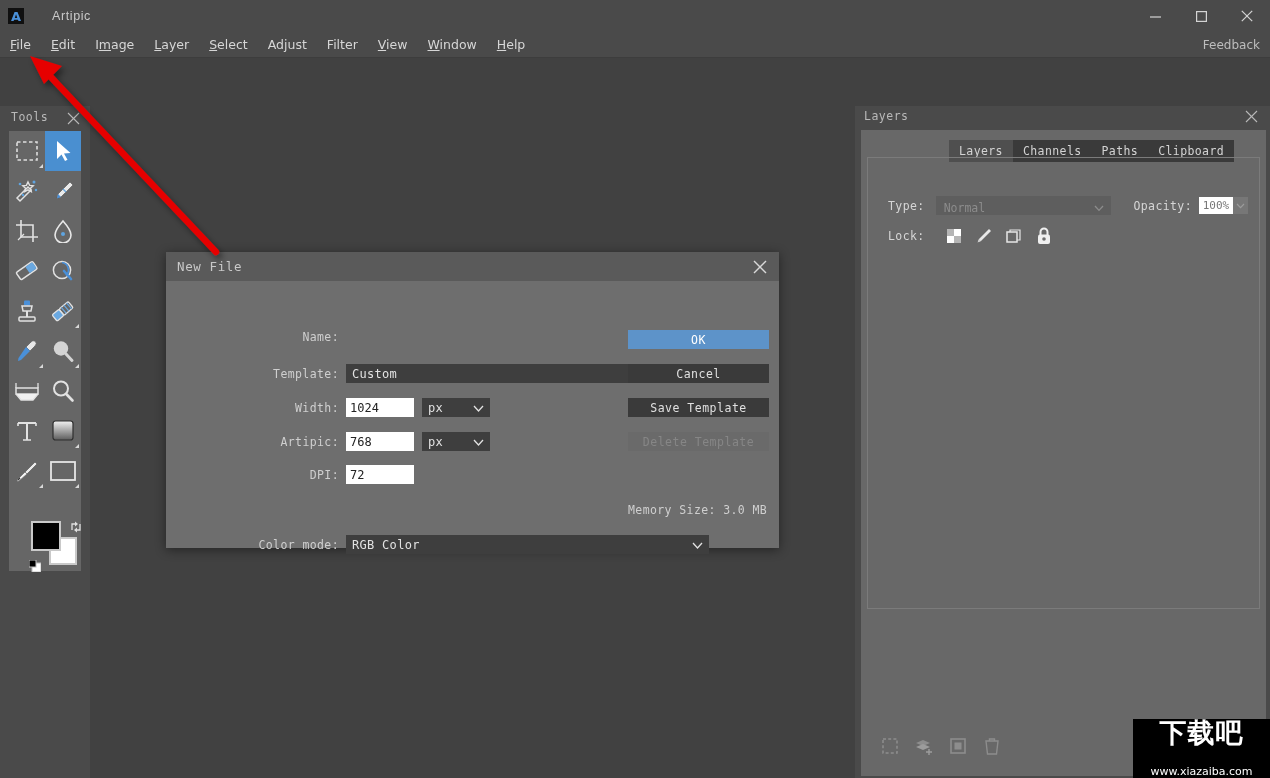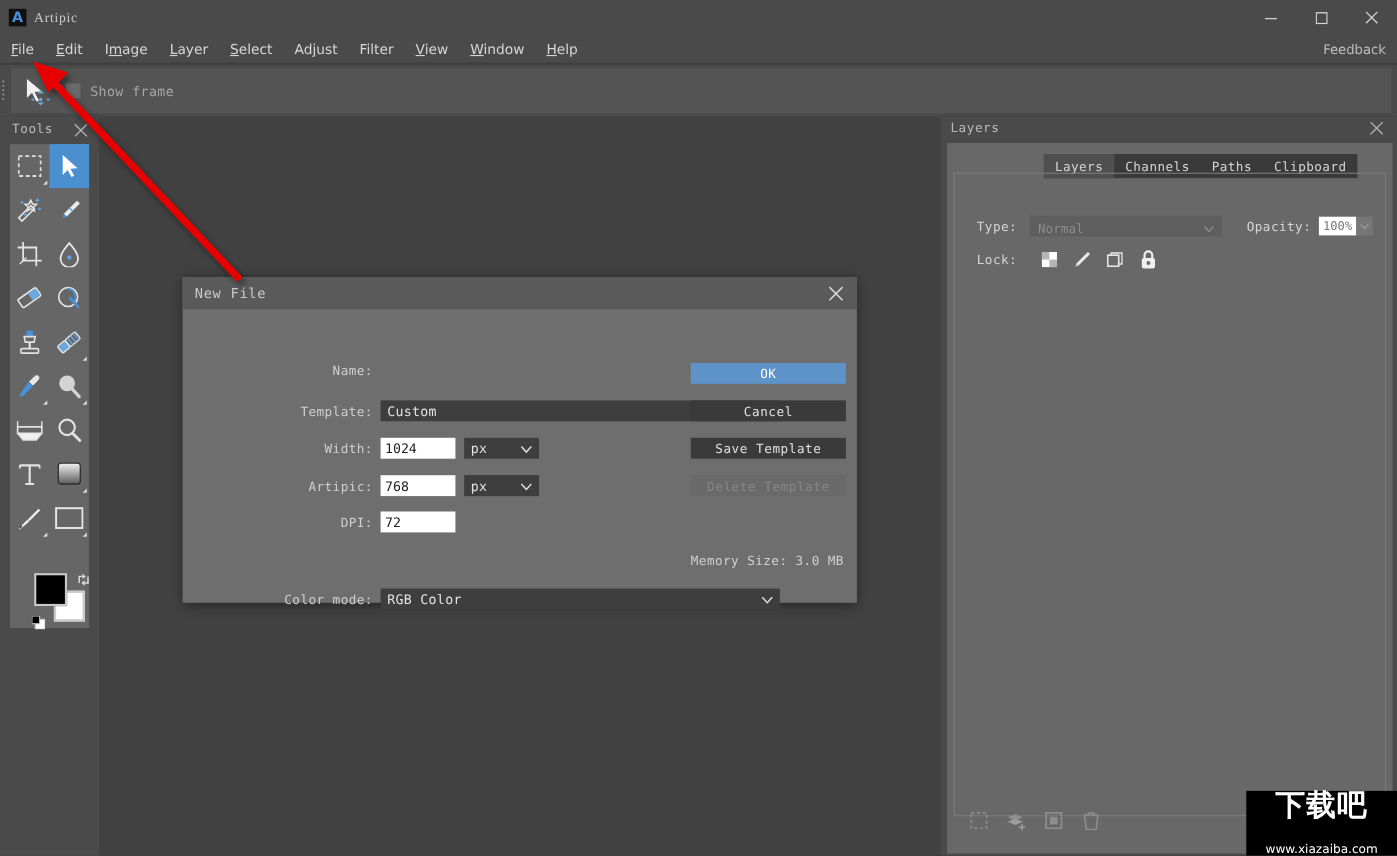--- a/index.html
+++ b/index.html
@@ -29,24 +29,25 @@
     background: #101010;
     position: relative;
     display: flex; align-items: center; justify-content: center;
   }
   .logo-glyph {
     font-family: "DejaVu Sans", sans-serif;
     font-size: 13px; font-weight: bold;
     color: #4a90d9; line-height: 1;
   }
   .app-title {
-    font-family: Liberation Serif, serif;
+    font-family: Liberation Sans, sans-serif;
     font-size: 12.5px;
     color: #c9c9c9;
     letter-spacing: 0.6px;
+    margin-left: 21px;
   }
   .win-controls {
     position: absolute; right: 0; top: 0;
     height: 32px; display: flex;
   }
   .win-btn {
     width: 46px; height: 32px;
     display: flex; align-items: center; justify-content: center;
     color: #d4d4d4;
   }
@@ -226,21 +227,21 @@
     font-size: 11.5px;
     color: #d4d4d4;
     padding: 0 10px;
     height: 22px;
     line-height: 22px;
     letter-spacing: 0.4px;
   }
   .ptab.active { background: #4f4f4f; }
   .layers-inner {
     position: absolute; left: 6px; top: 27px;
-    width: 393px; height: 585px;
+    width: 393px; height: 452px;
     border: 1px solid #7b7b7b;
   }
   .row-type {
     position: absolute; left: 20px; top: 38px;
     display: flex; align-items: center;
     width: 360px;
   }
   .fld-label {
     font-family: "DejaVu Sans Mono", monospace;
     font-size: 11.5px;
@@ -455,45 +456,20 @@
     <div class="menu-item"><span class="acc">L</span>ayer</div>
     <div class="menu-item"><span class="acc">S</span>elect</div>
     <div class="menu-item">Ad<span class="acc">j</span>ust</div>
     <div class="menu-item">Filter</div>
     <div class="menu-item"><span class="acc">V</span>iew</div>
     <div class="menu-item"><span class="acc">W</span>indow</div>
     <div class="menu-item"><span class="acc">H</span>elp</div>
     <div class="feedback">Feedback</div>
   </div>
 
-  <div class="optionsbar">
-    <div class="grip">
-      <i></i>
-        <i></i>
-        <i></i>
-        <i></i>
-        <i></i>
-    </div>
-    <div class="options-inner">
-      <div class="tool-indicator">
-        <svg width="30" height="30" viewBox="0 0 30 30">
-          <path d="M6 3 L6 22 L11 17 L15 25 L18 23.5 L14 16 L21 15.5 Z" fill="#f0f0f0" stroke="#4a4a4a" stroke-width="0.8"></path>
-          <g fill="#6aa8e0">
-            <path d="M16 17 l3 -3 l3 3 z"></path>
-              <path d="M16 25 l3 3 l3 -3 z"></path>
-            <path d="M13 21 l-3 1.5 l3 1.5 z"></path>
-              <path d="M25 21 l3 1.5 l-3 1.5 z"></path>
-            <circle cx="19" cy="22.5" r="1.6"></circle>
-          </g>
-        </svg>
-      </div>
-      <div class="chk"></div>
-      <div class="opt-label">Show frame</div>
-    </div>
-  </div>
 
   <div class="tools-panel">
     <div class="tools-header">
       <div class="tools-title">Tools</div>
       <div class="tools-close">
         <svg width="13" height="13" viewBox="0 0 13 13">
             <line x1="1" y1="1" x2="12" y2="12" stroke="currentColor" stroke-width="1.1"></line>
             <line x1="12" y1="1" x2="1" y2="12" stroke="currentColor" stroke-width="1.1"></line>
           </svg>
       </div>

